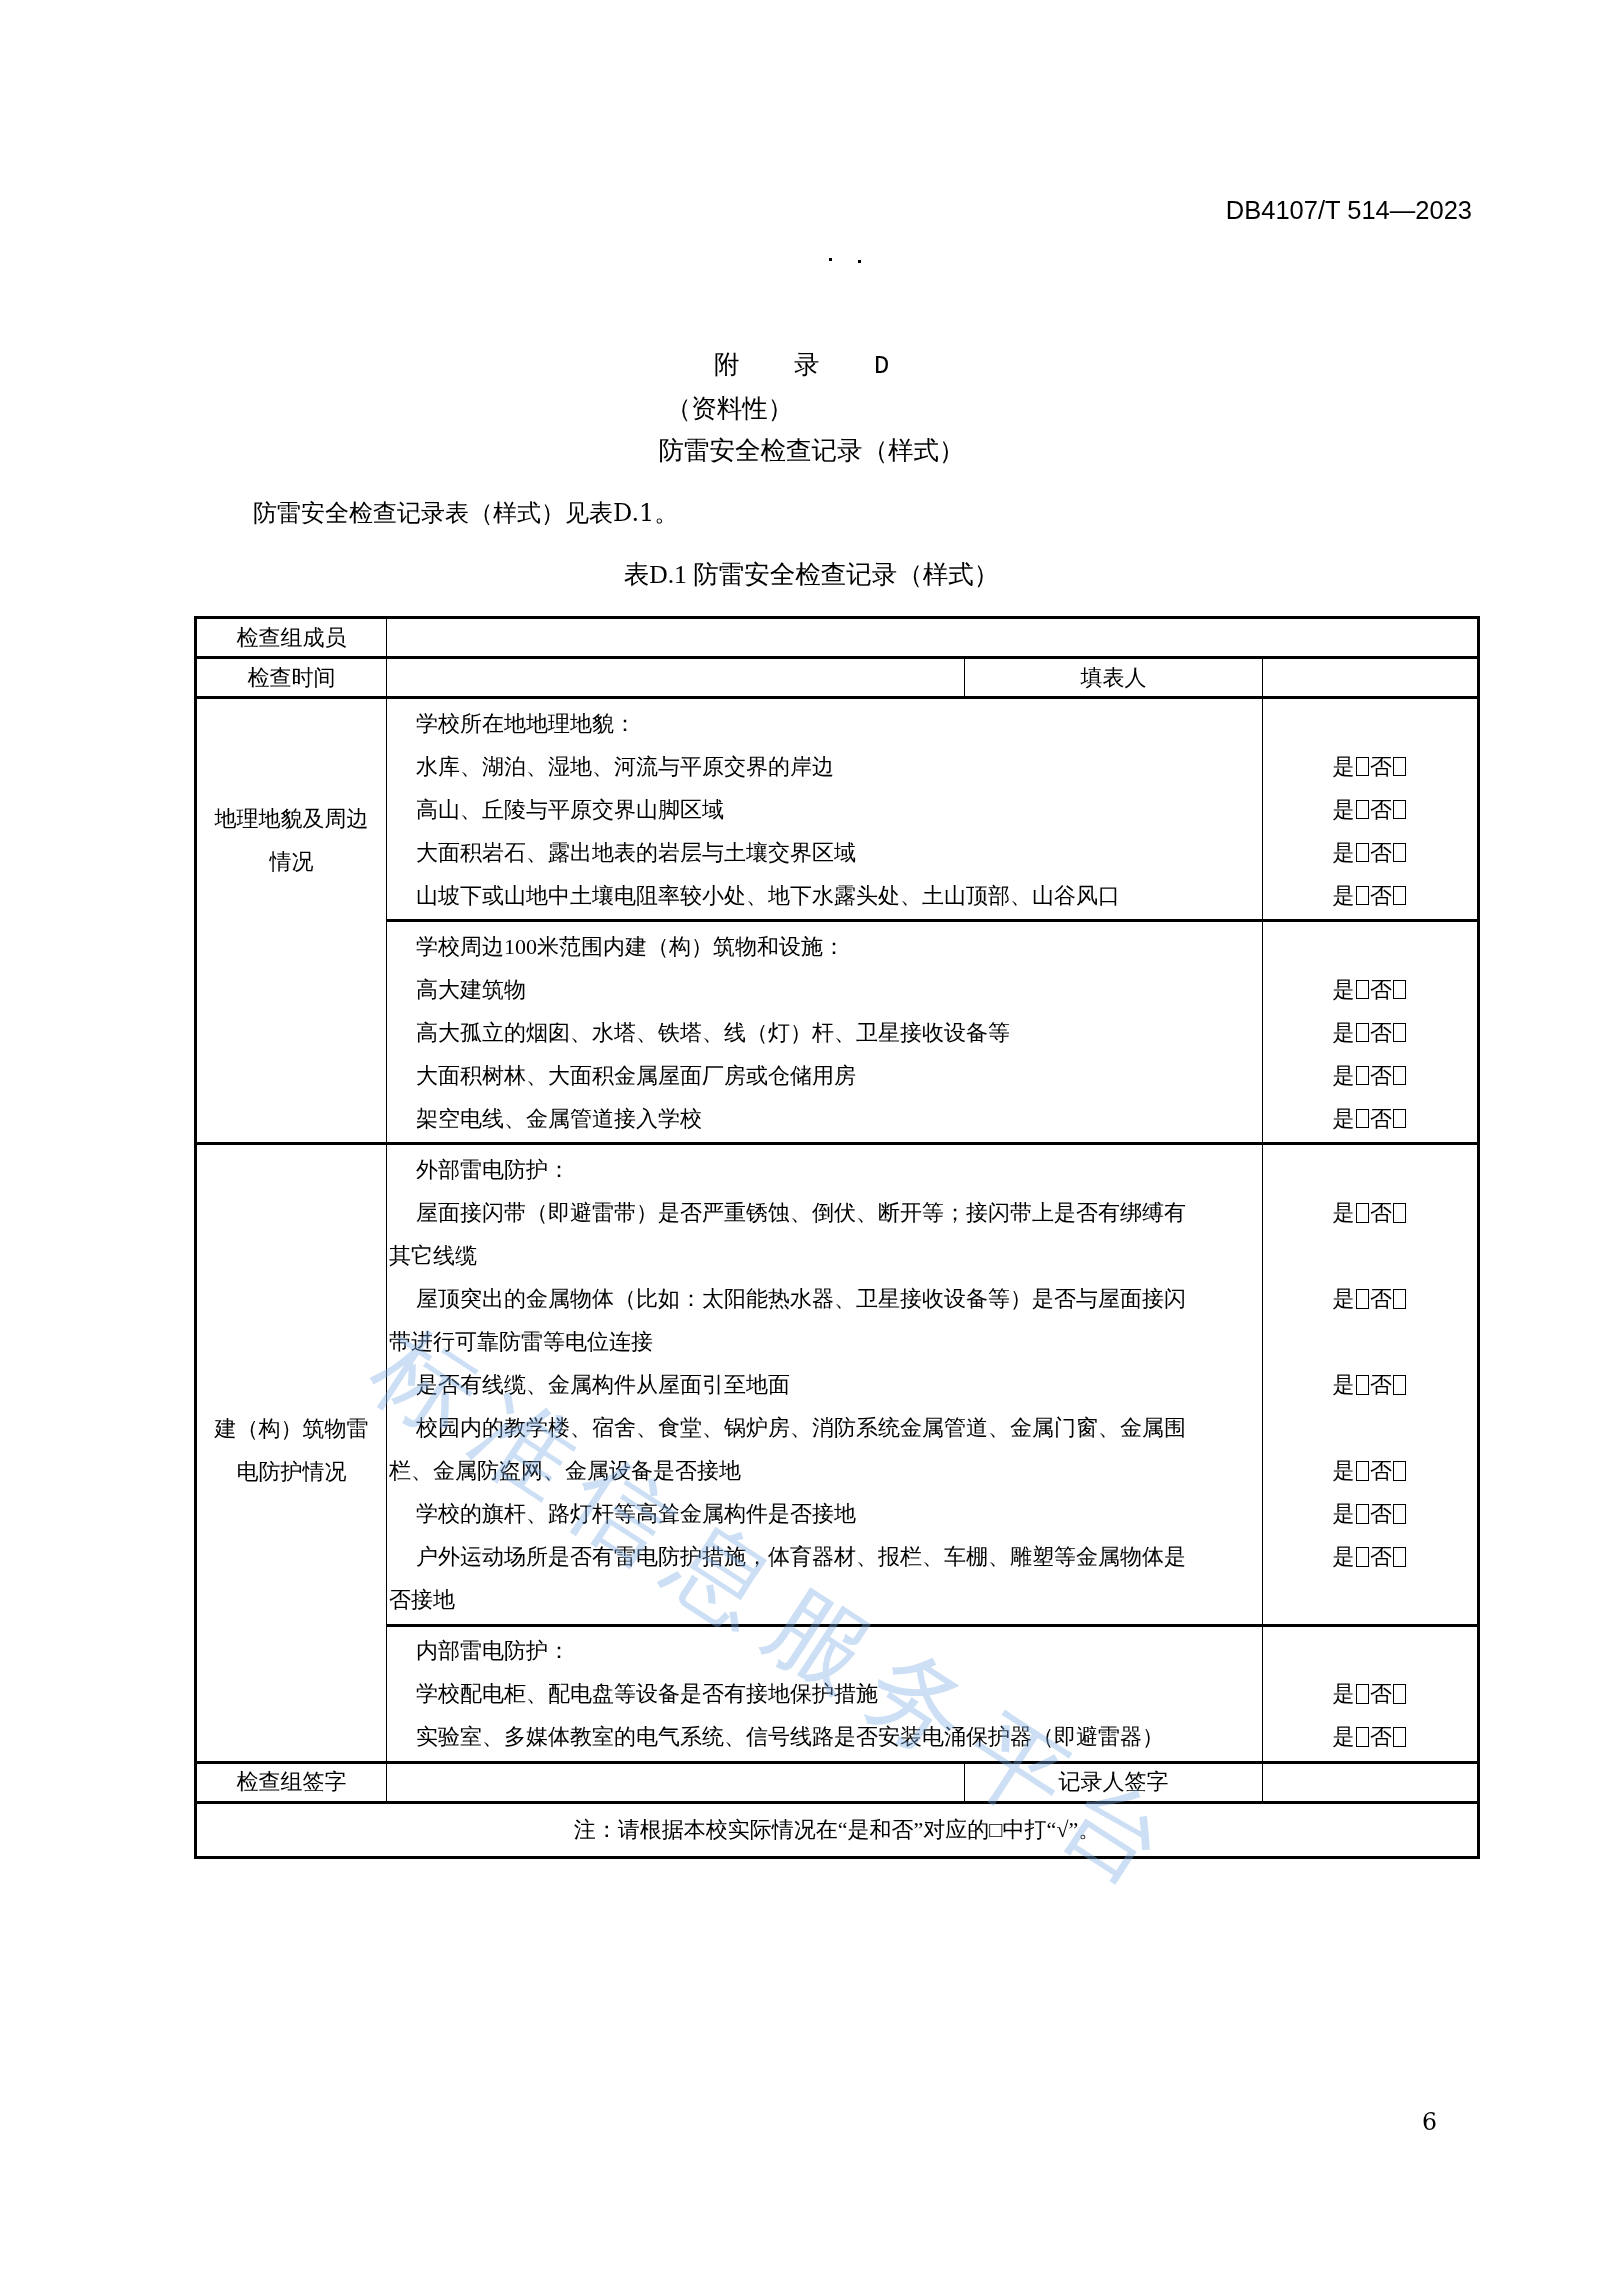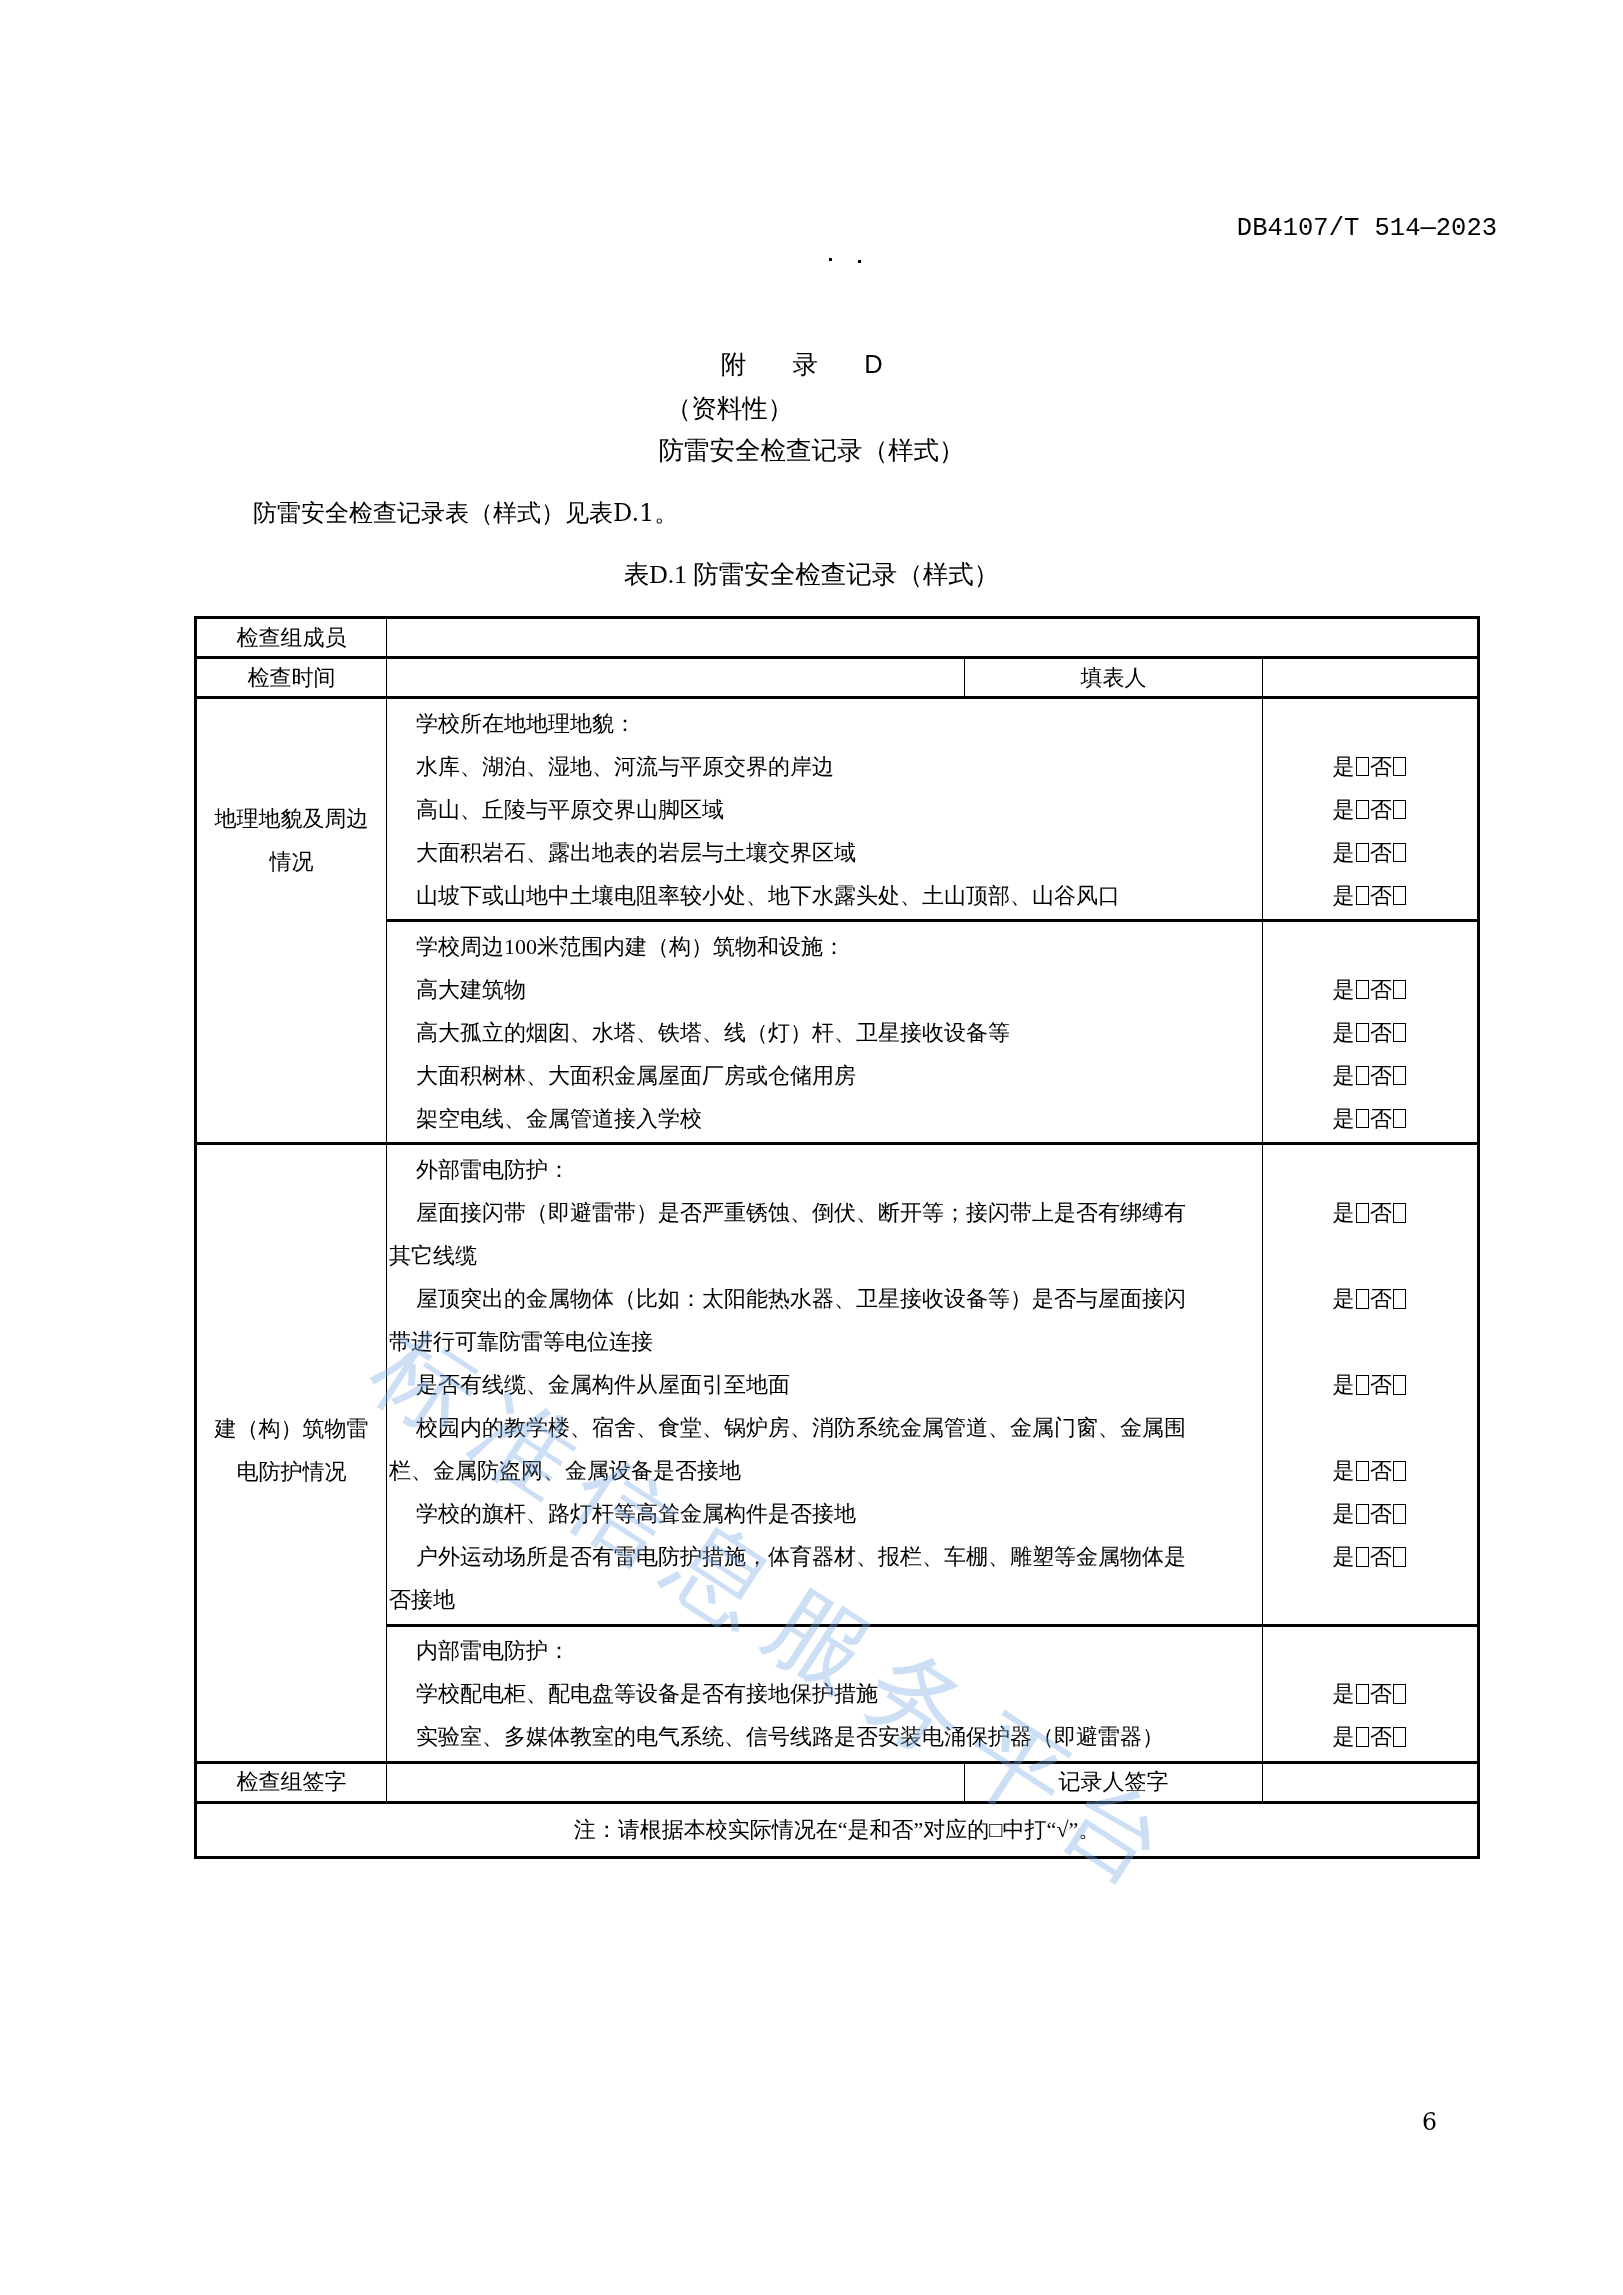--- a/index.html
+++ b/index.html
@@ -2,32 +2,32 @@
 <html style="font-size:10.5px"><head>
   <meta charset="utf-8">
   <style>
     html, body { margin: 0; padding: 0; background: #ffffff; }
     body {
       width: 1623px; height: 2295px; position: relative; overflow: hidden;
       font-family: "DejaVu Serif", "Liberation Serif", serif;
       color: #000;
     }
     .std-code {
-      position: absolute; right: 126px; top: 196px;
-      font-family: Liberation Mono, monospace;
-      font-size: 25.5px; letter-spacing: 0px; margin-top: 18px;
+      position: absolute; right: 151px; top: 196px;
+      font-family: Liberation Sans, sans-serif;
+      font-size: 25.5px; letter-spacing: 0px;
     }
     .dots { position: absolute; left: 829px; top: 258px; width: 31px; height: 5.2px; }
     .dots span { position: absolute; top: 0; width: 2.6px; height: 2.6px; background: #000; }
     .dots span:first-child { left: 0; }
     .dots span:last-child { left: 29px; top: 2px; }
 
     .appendix-title {
       position: absolute; left: 0; width: 1623px; top: 347px; text-align: center;
-      font-family: Liberation Sans, sans-serif;
+      font-family: Liberation Mono, monospace;
       font-size: 25.5px; letter-spacing: 19.6px;
     }
     .appendix-type {
       position: absolute; left: 0; width: 1459px; top: 391px; text-align: center;
       font-family: Liberation Mono, monospace; font-size: 25.5px;
     }
     .appendix-name {
       position: absolute; left: 0; width: 1623px; top: 433px; text-align: center;
       font-family: Liberation Mono, monospace; font-size: 25.5px;
     }

